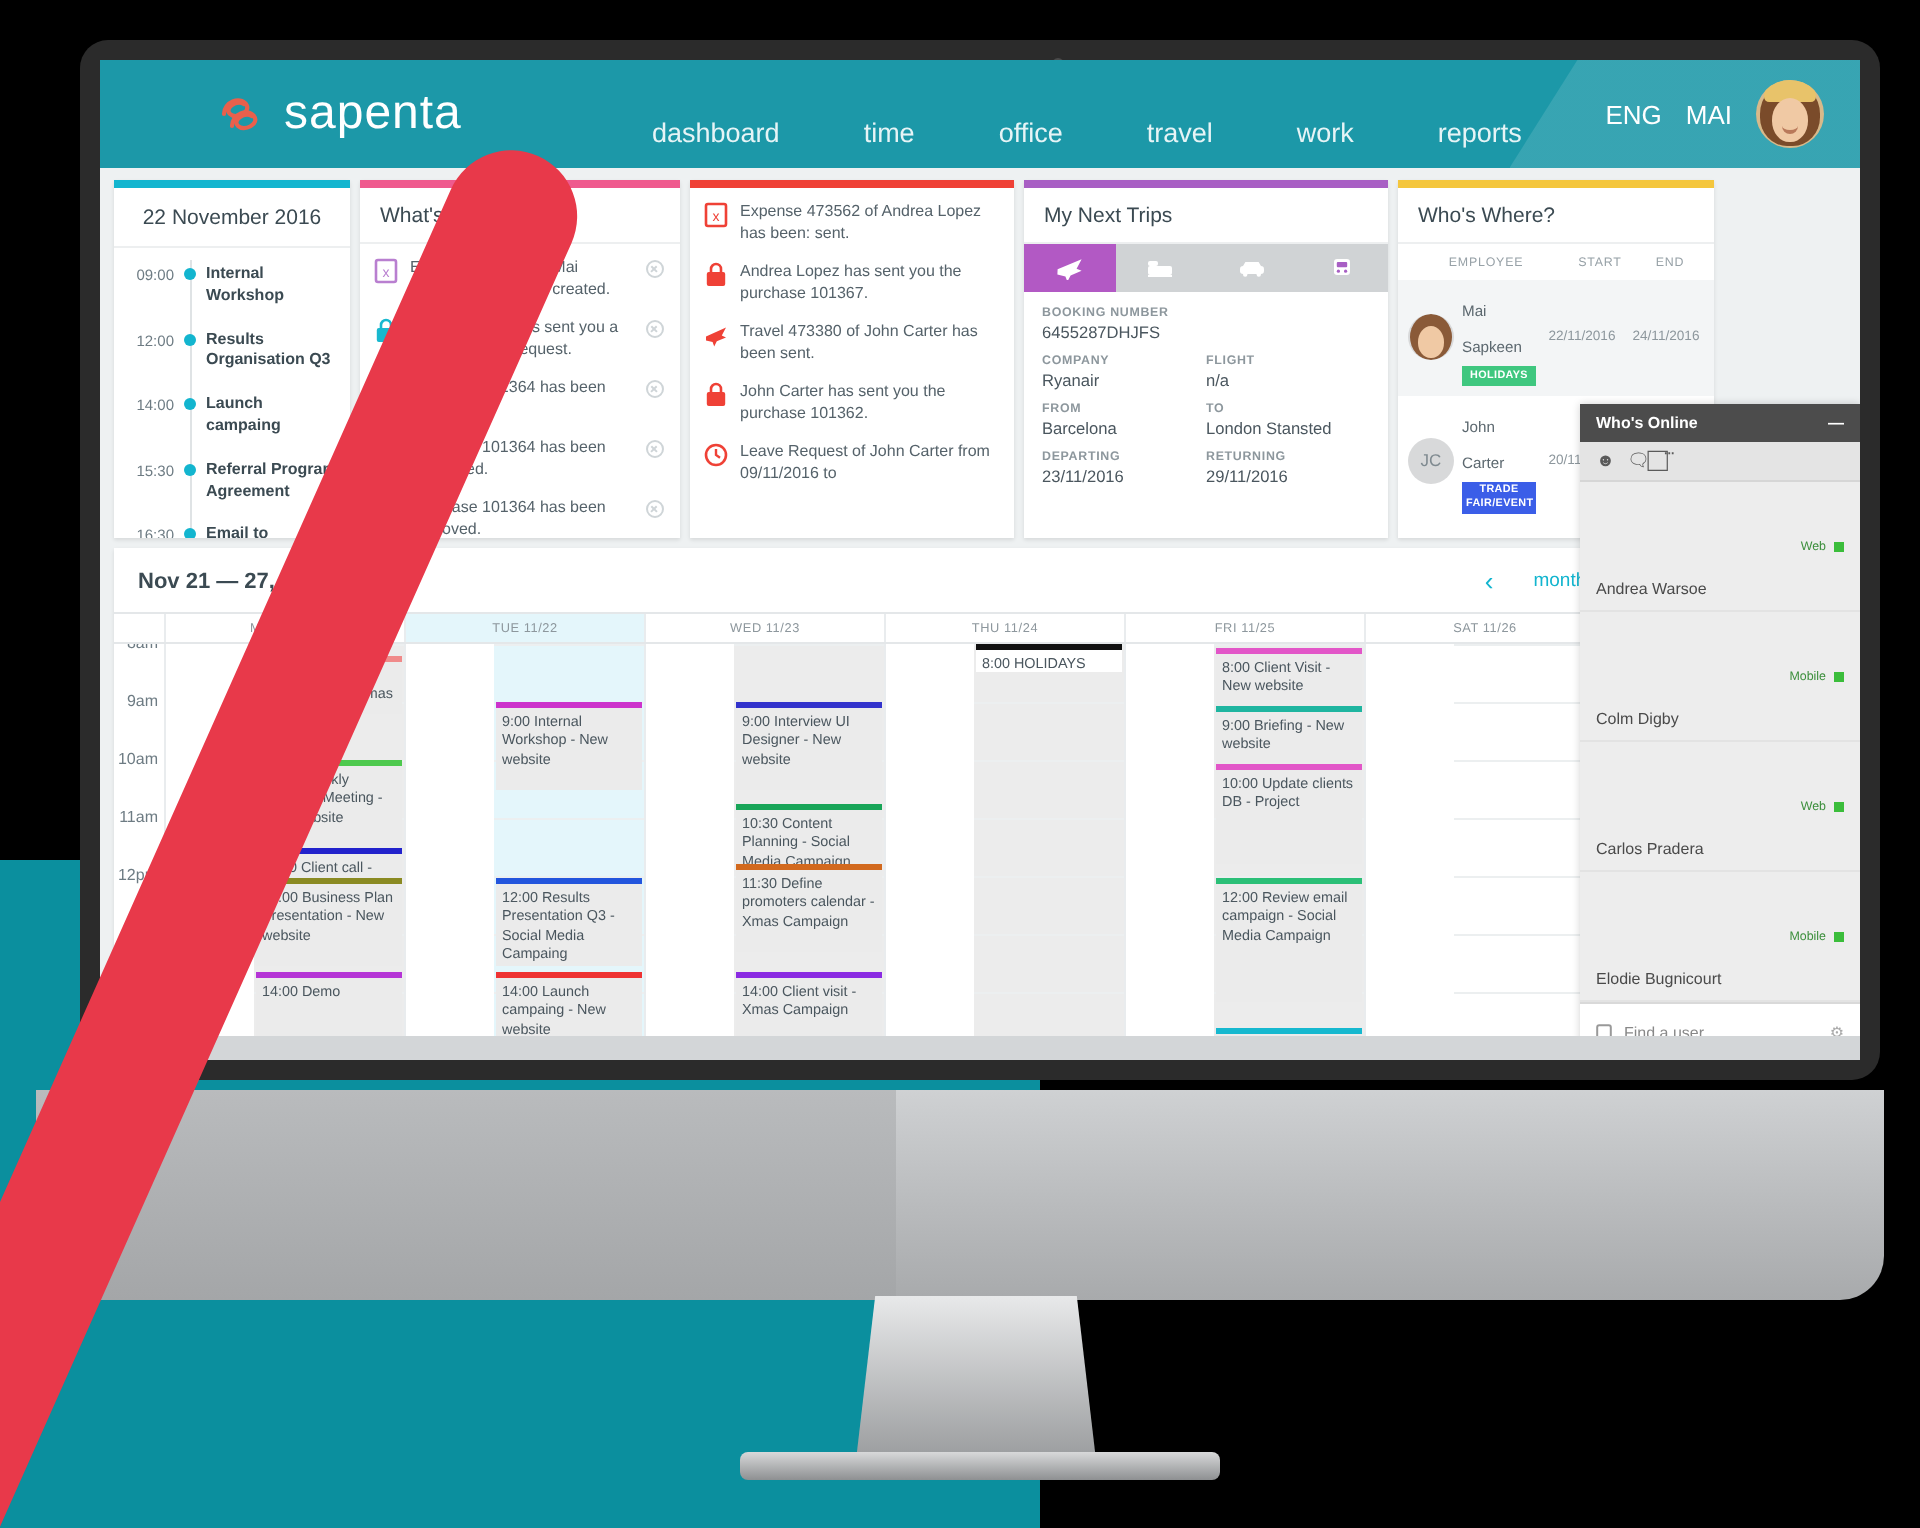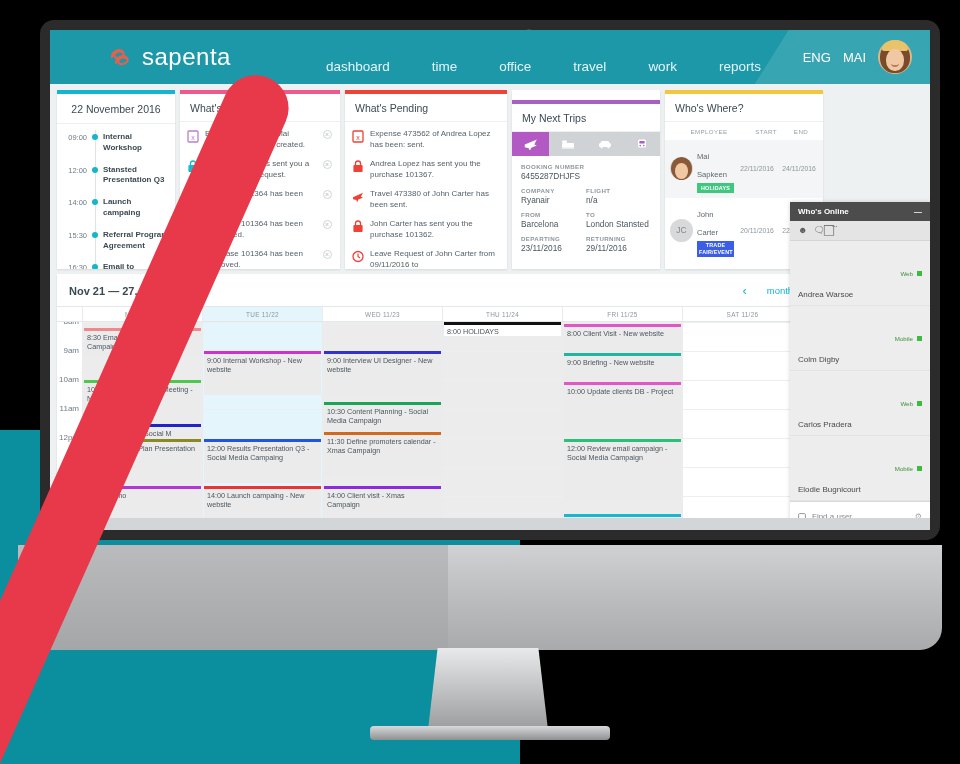--- a/index.html
+++ b/index.html
@@ -83,21 +83,21 @@
   .avatar .face { position:absolute; left:8px; top:9px; width:18px; height:22px; background:#f0c9a4; border-radius:50% 50% 48% 48%; }
   .avatar .smile { position:absolute; left:13px; top:23px; width:8px; height:4px; border-bottom:2px solid #b9795a; border-radius:0 0 8px 8px; }
 
   
   .widgets { display:flex; gap:5px; padding:6px 7px 0 7px; height:185px; }
   .widget { background:#fff; position:relative; display:flex; flex-direction:column;
             box-shadow:0 1px 2px rgba(0,0,0,.10); }
   .w-agenda { width:118px; }
   .w-new    { width:160px; }
   .w-pend   { width:162px; }
-  .w-trips  { width:148px;justify-content:center; }
+  .w-trips  { width:182px; }
   .w-where  { width:158px; }
   .w-top { height:4px; }
   .w-title { font-size:10.5px; color:#3b4a52; padding:8px 10px 7px 10px; border-bottom:1px solid #edeff0; font-weight:400; }
 
   
   .agenda-title { font-size:10.5px; color:#3b4a52; text-align:center; padding:9px 0 8px; border-bottom:1px solid #edeff0; }
   .agenda-body { position:relative; padding:8px 0 0 0; flex:1; overflow:hidden; }
   .agenda-line { position:absolute; left:38px; top:6px; bottom:2px; width:1px; background:#dfe3e5; }
   .ag-item { display:flex; align-items:flex-start; margin-bottom:11px; position:relative; }
   .ag-time { width:30px; text-align:right; font-size:7.5px; color:#6d7b83; padding-top:1px; }
@@ -150,21 +150,21 @@
   .cal-nav { display:flex; align-items:center; gap:12px; }
   .cal-arrow { color:#13b5cf; font-size:13px; }
   .cal-view { font-size:9.5px; color:#13b5cf; padding:3px 8px; border-radius:10px; }
   .cal-view.active { background:#13b5cf; color:#fff; }
   .cal-grid { flex:1; display:flex; flex-direction:column; overflow:hidden; position:relative; }
   .cal-dayhead { display:flex; border-top:1px solid #e4e7e9; border-bottom:1px solid #e4e7e9; height:16px; }
   .cal-dayhead .gut { width:26px; border-right:1px solid #e9ecee; }
   .cal-dayhead .dh { flex:1; text-align:center; font-size:6.4px; color:#8d979d; letter-spacing:.3px;
                      line-height:16px; border-right:1px solid #e9ecee; }
   .cal-dayhead .dh.today { background:#e4f6fb; }
-  .cal-body { flex:1; display:flex; position:relative; overflow:hidden; }
+  .cal-body { flex:1; display:flex; position:relative; overflow:hidden;gap:44px; }
   .cal-gut { width:26px; flex:0 0 auto; position:relative; border-right:1px solid #e9ecee; }
   .cal-gut .hr { height:29px; position:relative; }
   .cal-gut .hr span { position:absolute; right:3px; top:-5px; font-size:8px; color:#6d7b83; }
   .cal-col { flex:1; position:relative; border-right:1px solid #e9ecee; background:#fff; }
   .cal-col.shade { background:#ececec; }
   .cal-col.today  { background:#e4f6fb; }
   .hline { position:absolute; left:0; right:0; height:1px; background:#eceff0; }
   .ev { position:absolute; left:1px; right:1px; background:#ebebeb; overflow:hidden;
         font-size:7.2px; color:#4a565e; line-height:1.3; padding:2px 3px 0 3px; }
   .ev .bar { position:absolute; left:0; right:0; top:0; height:2.5px; }
@@ -247,21 +247,21 @@
             <span class="ag-dot">
                 <i></i>
               </span>
             <span class="ag-txt">Internal Workshop</span>
           </div>
           <div class="ag-item">
             <span class="ag-time">12:00</span>
             <span class="ag-dot">
                 <i></i>
               </span>
-            <span class="ag-txt">Stansted Presentation Q3</span>
+            <span class="ag-txt">Results Organisation Q3</span>
           </div>
           <div class="ag-item">
             <span class="ag-time">14:00</span>
             <span class="ag-dot">
                 <i></i>
               </span>
             <span class="ag-txt">Launch campaing</span>
           </div>
           <div class="ag-item">
             <span class="ag-time">15:30</span>
@@ -332,21 +332,20 @@
                 </svg>
             </span>
             <span class="feed-txt">Purchase 101364 has been approved.</span>
             <span class="feed-x"></span>
           </div>
         </div>
       </div>
 
       <div class="widget w-pend">
         <div class="w-top" style="background:#ef4136"></div>
-        <div class="w-title">What's Pending</div>
         <div class="feed">
           <div class="feed-row">
             <span class="feed-ico">
               <svg width="12" height="13" viewBox="0 0 12 13">
                   <rect x="1" y="1" width="10" height="11" rx="1" fill="none" stroke="#ef4136" stroke-width="1.3"></rect>
                   <text x="6" y="9.5" font-size="7" fill="#ef4136" text-anchor="middle" font-family="Liberation Sans">x</text>
                 </svg>
             </span>
             <span class="feed-txt">Expense 473562 of Andrea Lopez has been: sent.</span>
           </div>

